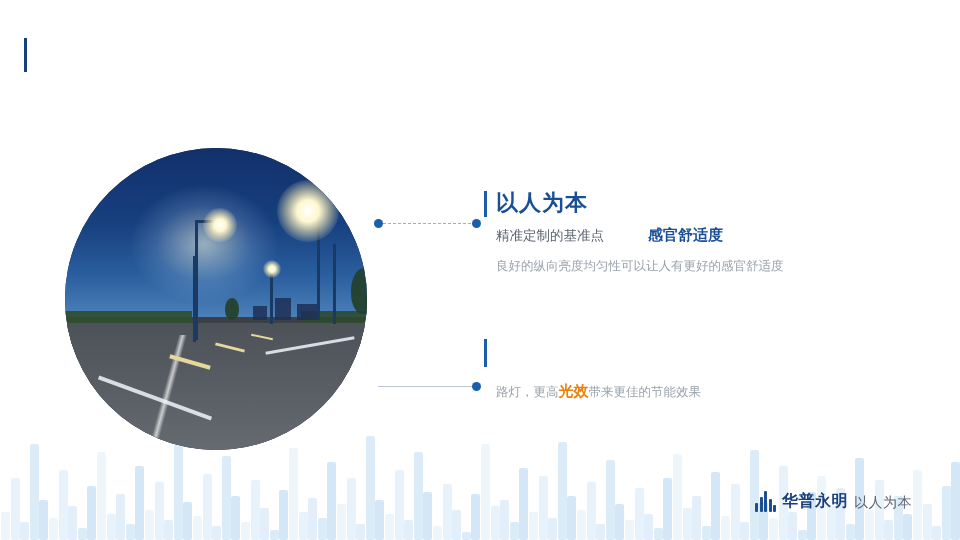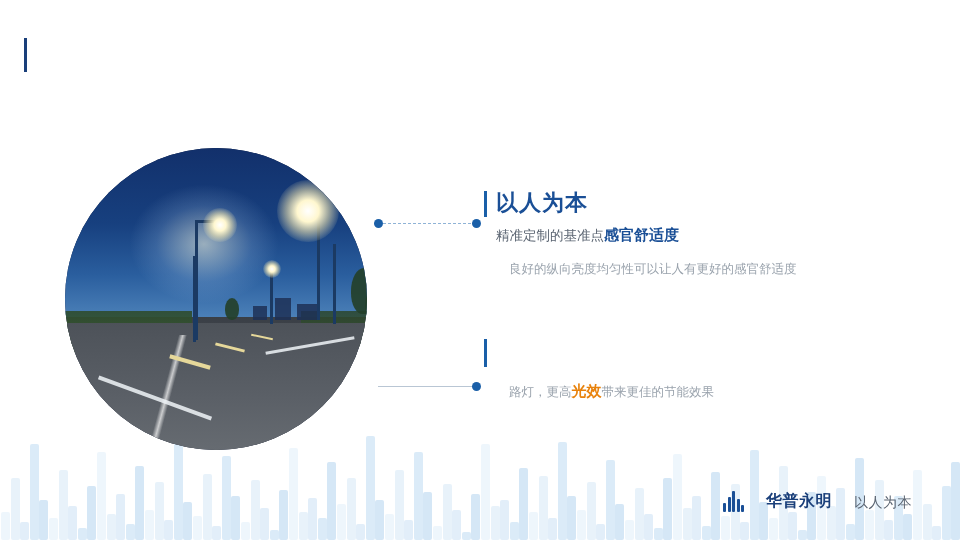--- a/index.html
+++ b/index.html
@@ -116,33 +116,33 @@
     font-size:22px;font-weight:bold;color:#1a4f96;letter-spacing:1px;
     margin:0 0 8px 0;white-space:nowrap;
   }
   .head-rule{
     position:absolute;width:3px;background:#1a5fa8;
   }
   .sub{
     font-size:13.5px;color:#5b6572;margin:0 0 10px 0;white-space:nowrap;
   }
   .sub .hl{
-    color:#1a4f96;font-weight:bold;font-size:15px;
+    color:#1a4f96;font-weight:bold;font-size:15px;margin-left:44px;
   }
   .desc{
-    font-size:12.5px;color:#9aa3ad;line-height:28px;margin:13px;
+    font-size:12.5px;color:#9aa3ad;line-height:28px;margin:0;
   }
   .desc .hl-orange{
     color:#e8820c;font-weight:bold;font-size:15px;
   }
 
   
   .logo{
     position:absolute;right:48px;bottom:28px;
-    display:flex;align-items:flex-end;gap:22px;
+    display:flex;align-items:flex-end;gap:6px;
   }
   .logo-mark{
     display:flex;align-items:flex-end;gap:1.5px;height:22px;
   }
   .logo-mark i{display:block;width:3px;background:#1a4f96;border-radius:1px;}
   .logo-name{
     font-size:16px;font-weight:bold;color:#1a3f7a;letter-spacing:.5px;
   }
   .logo-sub{
     font-size:14px;color:#5b6572;letter-spacing:.5px;

